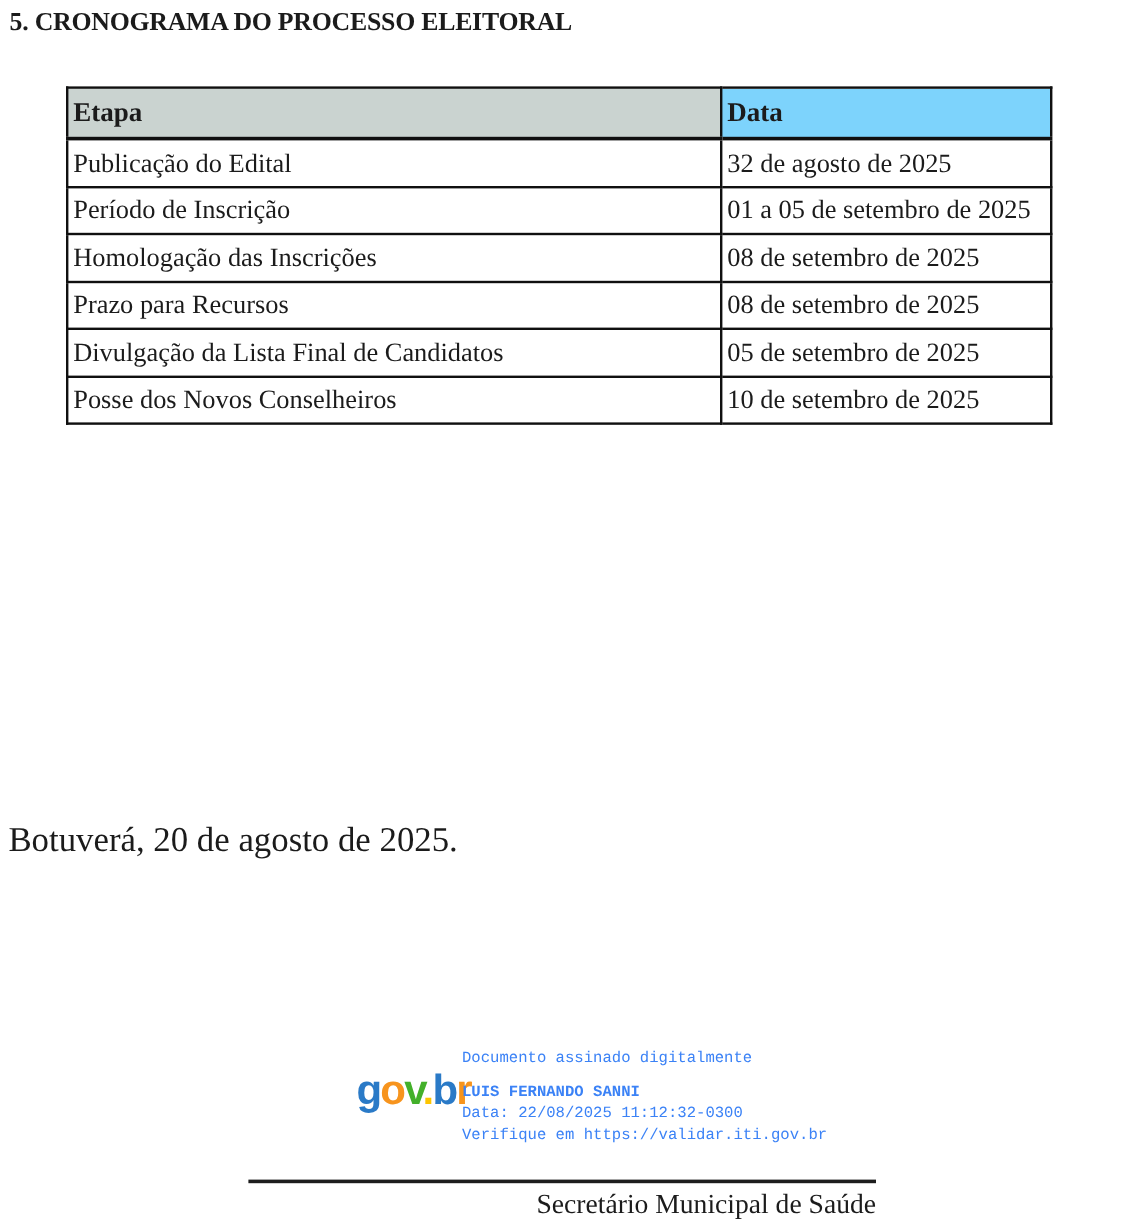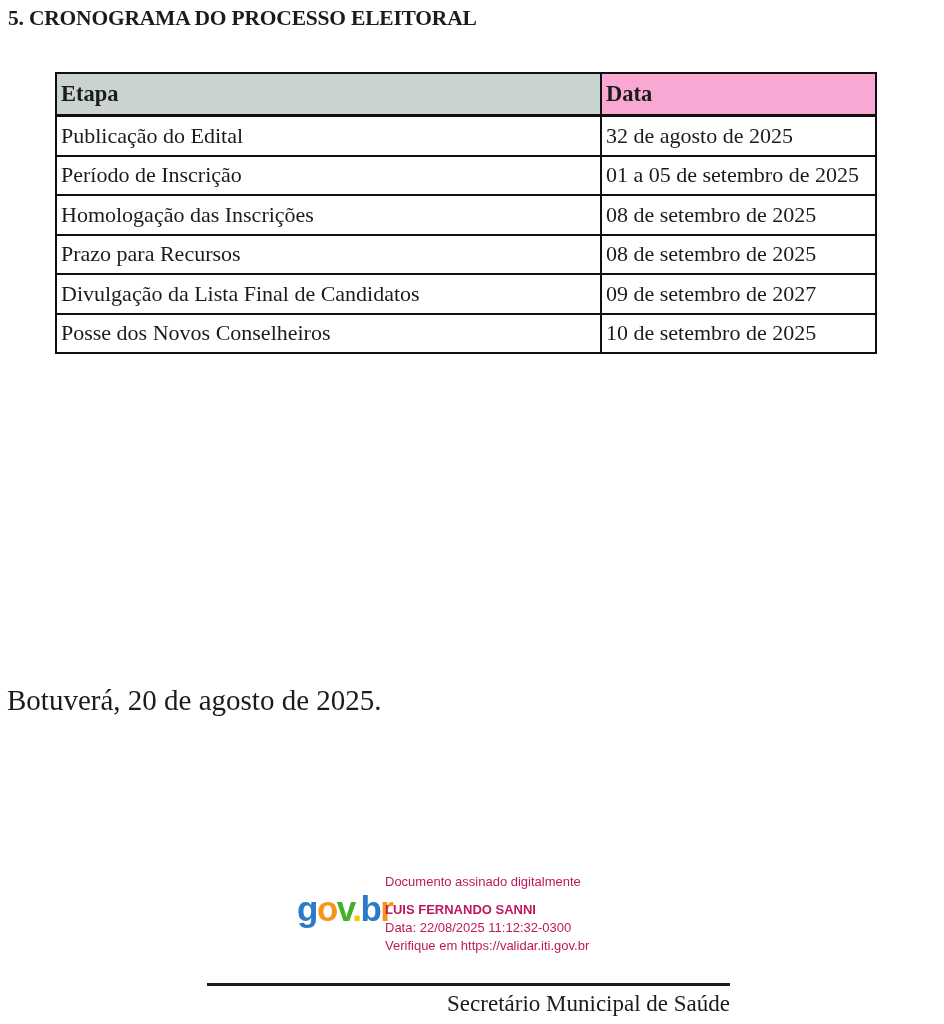--- a/index.html
+++ b/index.html
@@ -63,21 +63,21 @@
   <h1 class="title">5. CRONOGRAMA DO PROCESSO ELEITORAL</h1>
 
   <table class="schedule">
     <colgroup>
         <col class="col-etapa">
         <col class="col-data">
       </colgroup>
     <thead>
       <tr>
         <th style="background-color: rgb(202, 211, 208);">Etapa</th>
-        <th style="background-color: #f9a8d4;">Data</th>
+        <th style="background-color: #7dd3fc;">Data</th>
       </tr>
     </thead>
     <tbody>
       <tr>
         <td>Publicação do Edital</td>
         <td>32 de agosto de 2025</td>
       </tr>
       <tr>
         <td>Período de Inscrição</td>
         <td>01 a 05 de setembro de 2025</td>
@@ -85,35 +85,35 @@
       <tr>
         <td>Homologação das Inscrições</td>
         <td>08 de setembro de 2025</td>
       </tr>
       <tr>
         <td>Prazo para Recursos</td>
         <td>08 de setembro de 2025</td>
       </tr>
       <tr>
         <td>Divulgação da Lista Final de Candidatos</td>
-        <td>09 de setembro de 2027</td>
+        <td>05 de setembro de 2025</td>
       </tr>
       <tr>
         <td>Posse dos Novos Conselheiros</td>
         <td>10 de setembro de 2025</td>
       </tr>
     </tbody>
   </table>
 
 
   <p class="dateline">Botuverá, 20 de agosto de 2025.</p>
 
   <div class="sig-block">
     <div class="govbr"><span style="color: rgb(42, 122, 199);">g</span><span style="color: rgb(247, 148, 29);">o</span><span style="color: rgb(67, 176, 42);">v</span><span style="color: rgb(253, 197, 0);">.</span><span style="color: rgb(42, 122, 199);">b</span><span style="color: rgb(247, 148, 29);">r</span></div>
-    <div class="sig-text" style="color: #be185d;">
+    <div class="sig-text" style="color: #3b82f6; font-family: Liberation Mono, monospace;">
       <div class="sig-note">Documento assinado digitalmente</div>
       <div class="sig-name">LUIS FERNANDO SANNI</div>
       <div class="sig-date">Data: 22/08/2025 11:12:32-0300</div>
       <div class="sig-verify">Verifique em https://validar.iti.gov.br</div>
     </div>
   </div>
 
   <div class="sig-rule"></div>
   <div class="sig-role">Secretário Municipal de Saúde</div>
 

